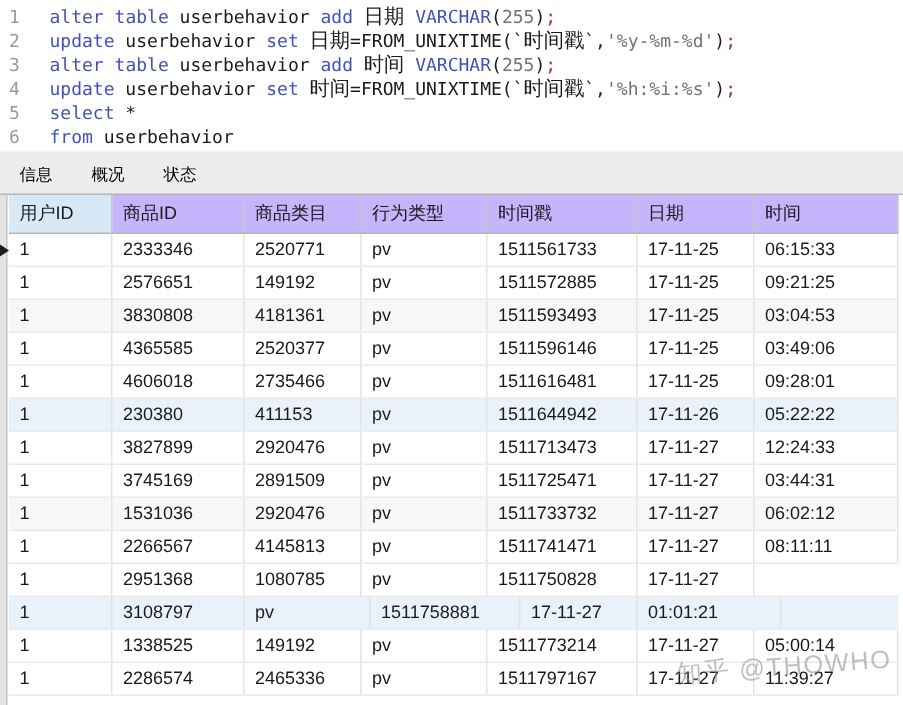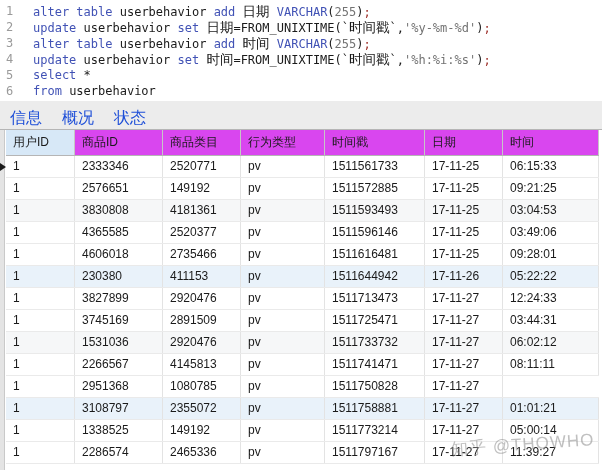--- a/index.html
+++ b/index.html
@@ -30,42 +30,42 @@
   .tok-cjk  { font-family:"DejaVu Sans",sans-serif; font-size:13.5px; }
 
   
   .tabbar {
     position:absolute; top:101px; left:0; width:602px; height:29px;
     background:#ececec; border-bottom:1px solid #b5b5b5;
     display:flex; align-items:flex-end; box-sizing:border-box;
   }
   .tab {
     height:23px; line-height:23px; min-width:48px; text-align:center;
-    padding:0 10px; font-size:16px; color:#1d4ed8; box-sizing:border-box;
+    padding:0 10px; font-size:11px; color:#000000; box-sizing:border-box;
     cursor:default;
   }
   .tab.active {
     background:#ffffff; border:1px solid #9a9a9a; border-bottom:none;
     height:27px; line-height:26px; margin-bottom:-1px; position:relative; z-index:2;
   }
 
   
   .grid { position:absolute; top:130px; left:0; width:602px; height:340px; background:#fff; }
   .gutter {
     position:absolute; left:0; top:0; width:5px; height:340px;
     background:#e4e4e4; border-right:1px solid #c9c9c9; box-sizing:border-box;
   }
   .row-marker {
     position:absolute; left:0px; top:33px; width:0; height:0;
     border-left:6px solid #1a1a1a; border-top:4px solid transparent; border-bottom:4px solid transparent;
     z-index:3;
   }
   .gridbody { position:absolute; left:6px; top:0; }
   .hrow {
-    display:flex; height:26px; background:#d946ef;
+    display:flex; height:26px; background:#c4b5fd;
     border-bottom:1px solid #b5b5b5; box-sizing:border-box;
   }
   .hcell {
     box-sizing:border-box; border-right:1px solid #c6c6c6;
     padding-left:7px; font-size:12px; color:#1a1a1a; line-height:25px;
     overflow:hidden; white-space:nowrap;
   }
   .hcell.selected { background:#d7e8f7; }
   .trow {
     display:flex; height:22px; background:#ffffff;
@@ -216,21 +216,20 @@
           <div class="tcell c0">1</div>
           <div class="tcell c1">2951368</div>
           <div class="tcell c2">1080785</div>
           <div class="tcell c3">pv</div>
           <div class="tcell c4">1511750828</div>
           <div class="tcell c5">17-11-27</div>
         </div>
         <div class="trow blue">
           <div class="tcell c0">1</div>
           <div class="tcell c1">3108797</div>
-          <div class="tcell c2">2355072</div>
           <div class="tcell c3">pv</div>
           <div class="tcell c4">1511758881</div>
           <div class="tcell c5">17-11-27</div>
           <div class="tcell c6">01:01:21</div>
         </div>
         <div class="trow">
           <div class="tcell c0">1</div>
           <div class="tcell c1">1338525</div>
           <div class="tcell c2">149192</div>
           <div class="tcell c3">pv</div>

